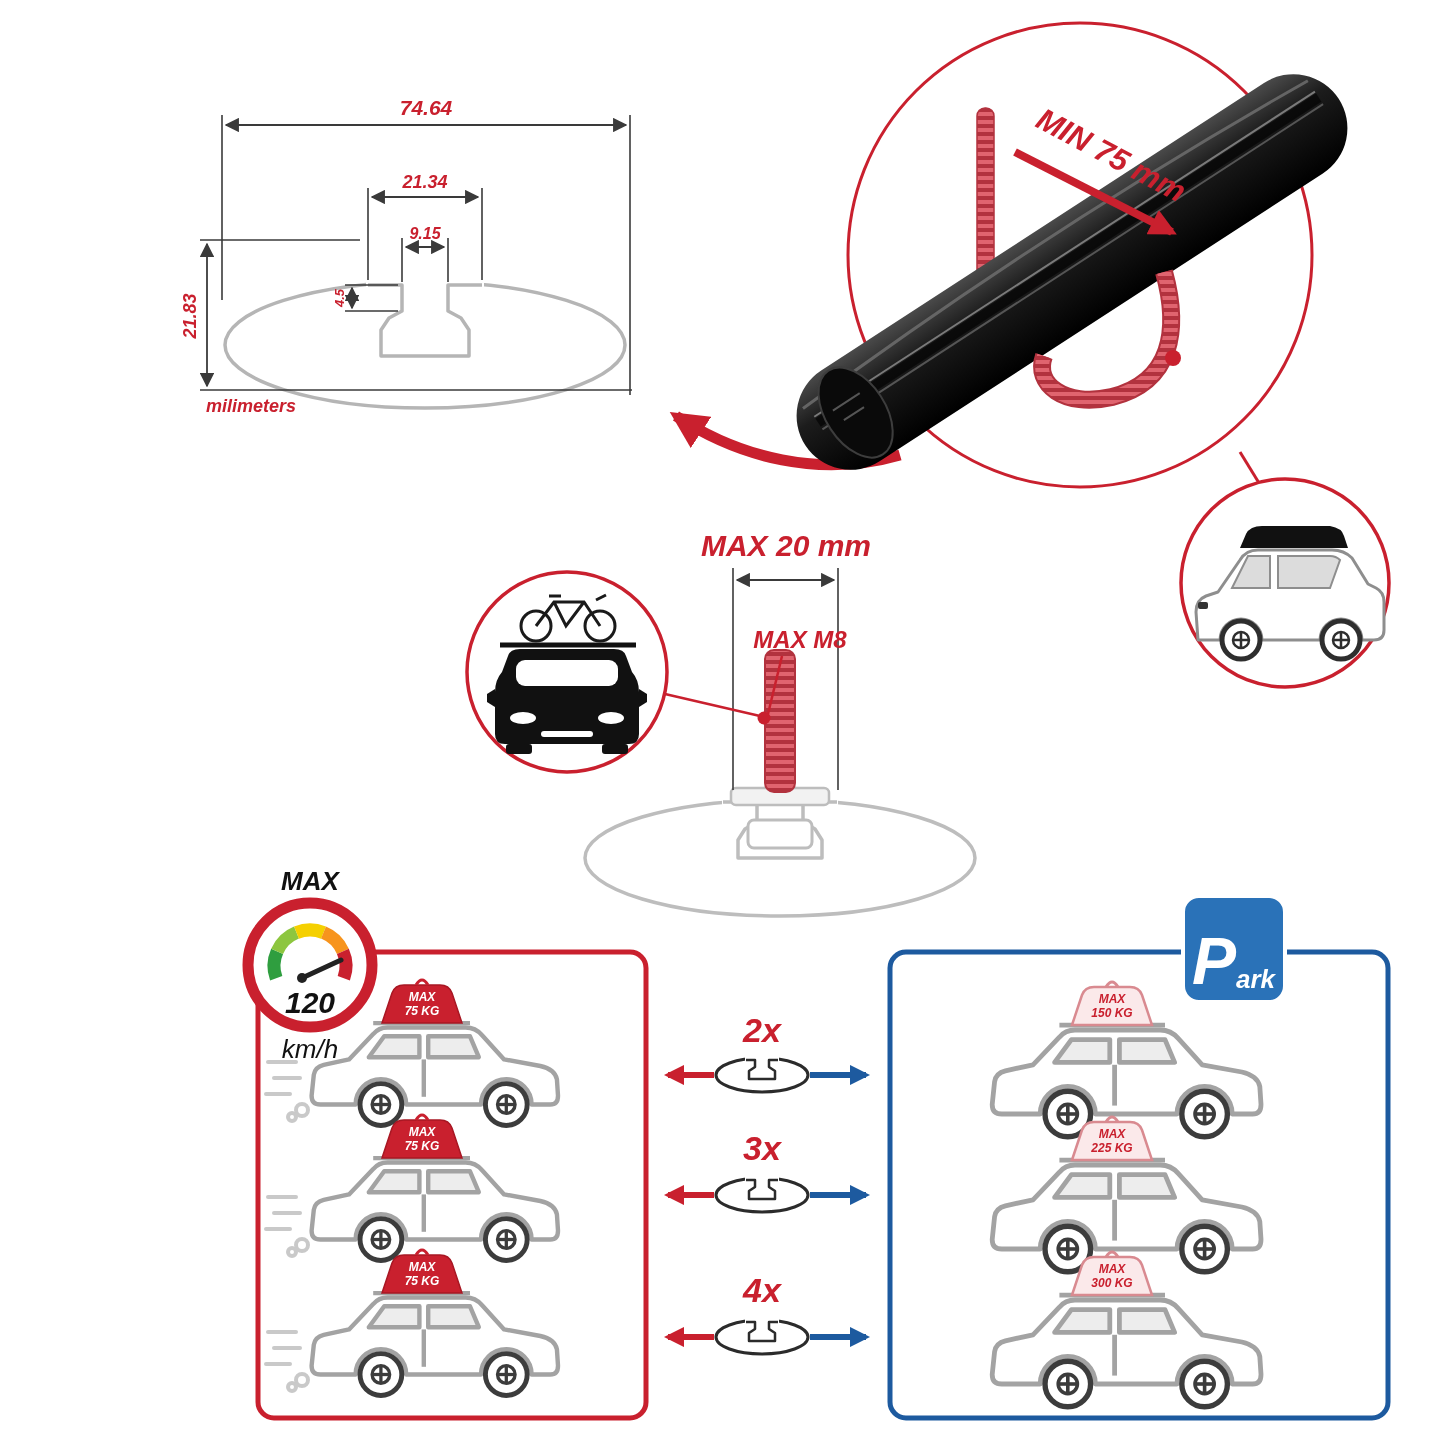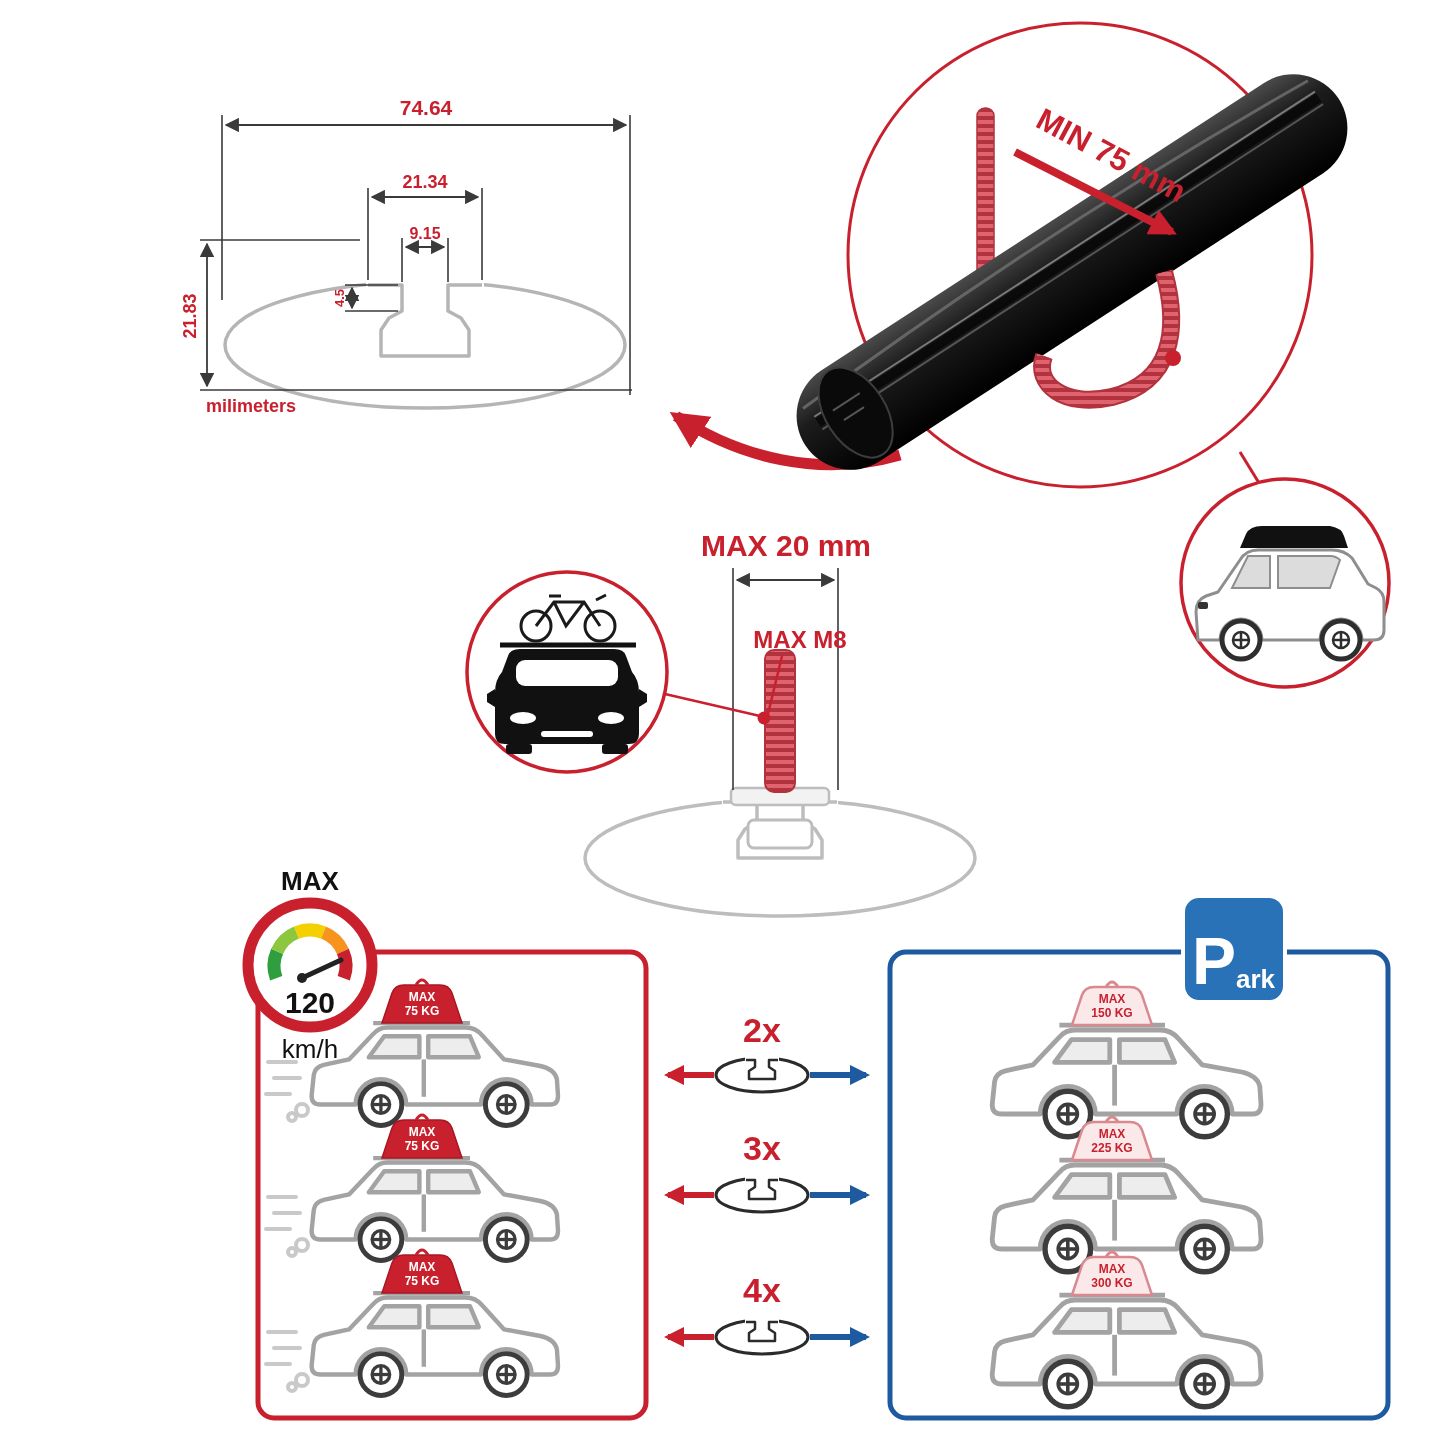--- a/index.html
+++ b/index.html
@@ -1,17 +1,17 @@
 <!DOCTYPE html>
 <html><head>
 <meta charset="utf-8">
 <style>
   html,body{margin:0;padding:0;background:#fff;}
   #stage{position:relative;width:1402px;height:1445px;background:#fff;overflow:hidden;
-         font-family:"Liberation Sans",sans-serif;}
+         font-family:"Liberation Sans",sans-serif;font-style:italic;}
   svg text{font-family:"Liberation Sans",sans-serif;}
 </style>
 </head>
 <body>
 
 <div id="stage">
 <svg width="1445" height="1445" viewBox="0 0 1445 1445">
   <defs>
     <marker id="mk-dim" viewBox="0 0 10 10" refX="9" refY="5" markerWidth="8" markerHeight="8" orient="auto-start-reverse">
       <path d="M0,0 L10,5 L0,10 z" fill="#3a3a3a"></path>

